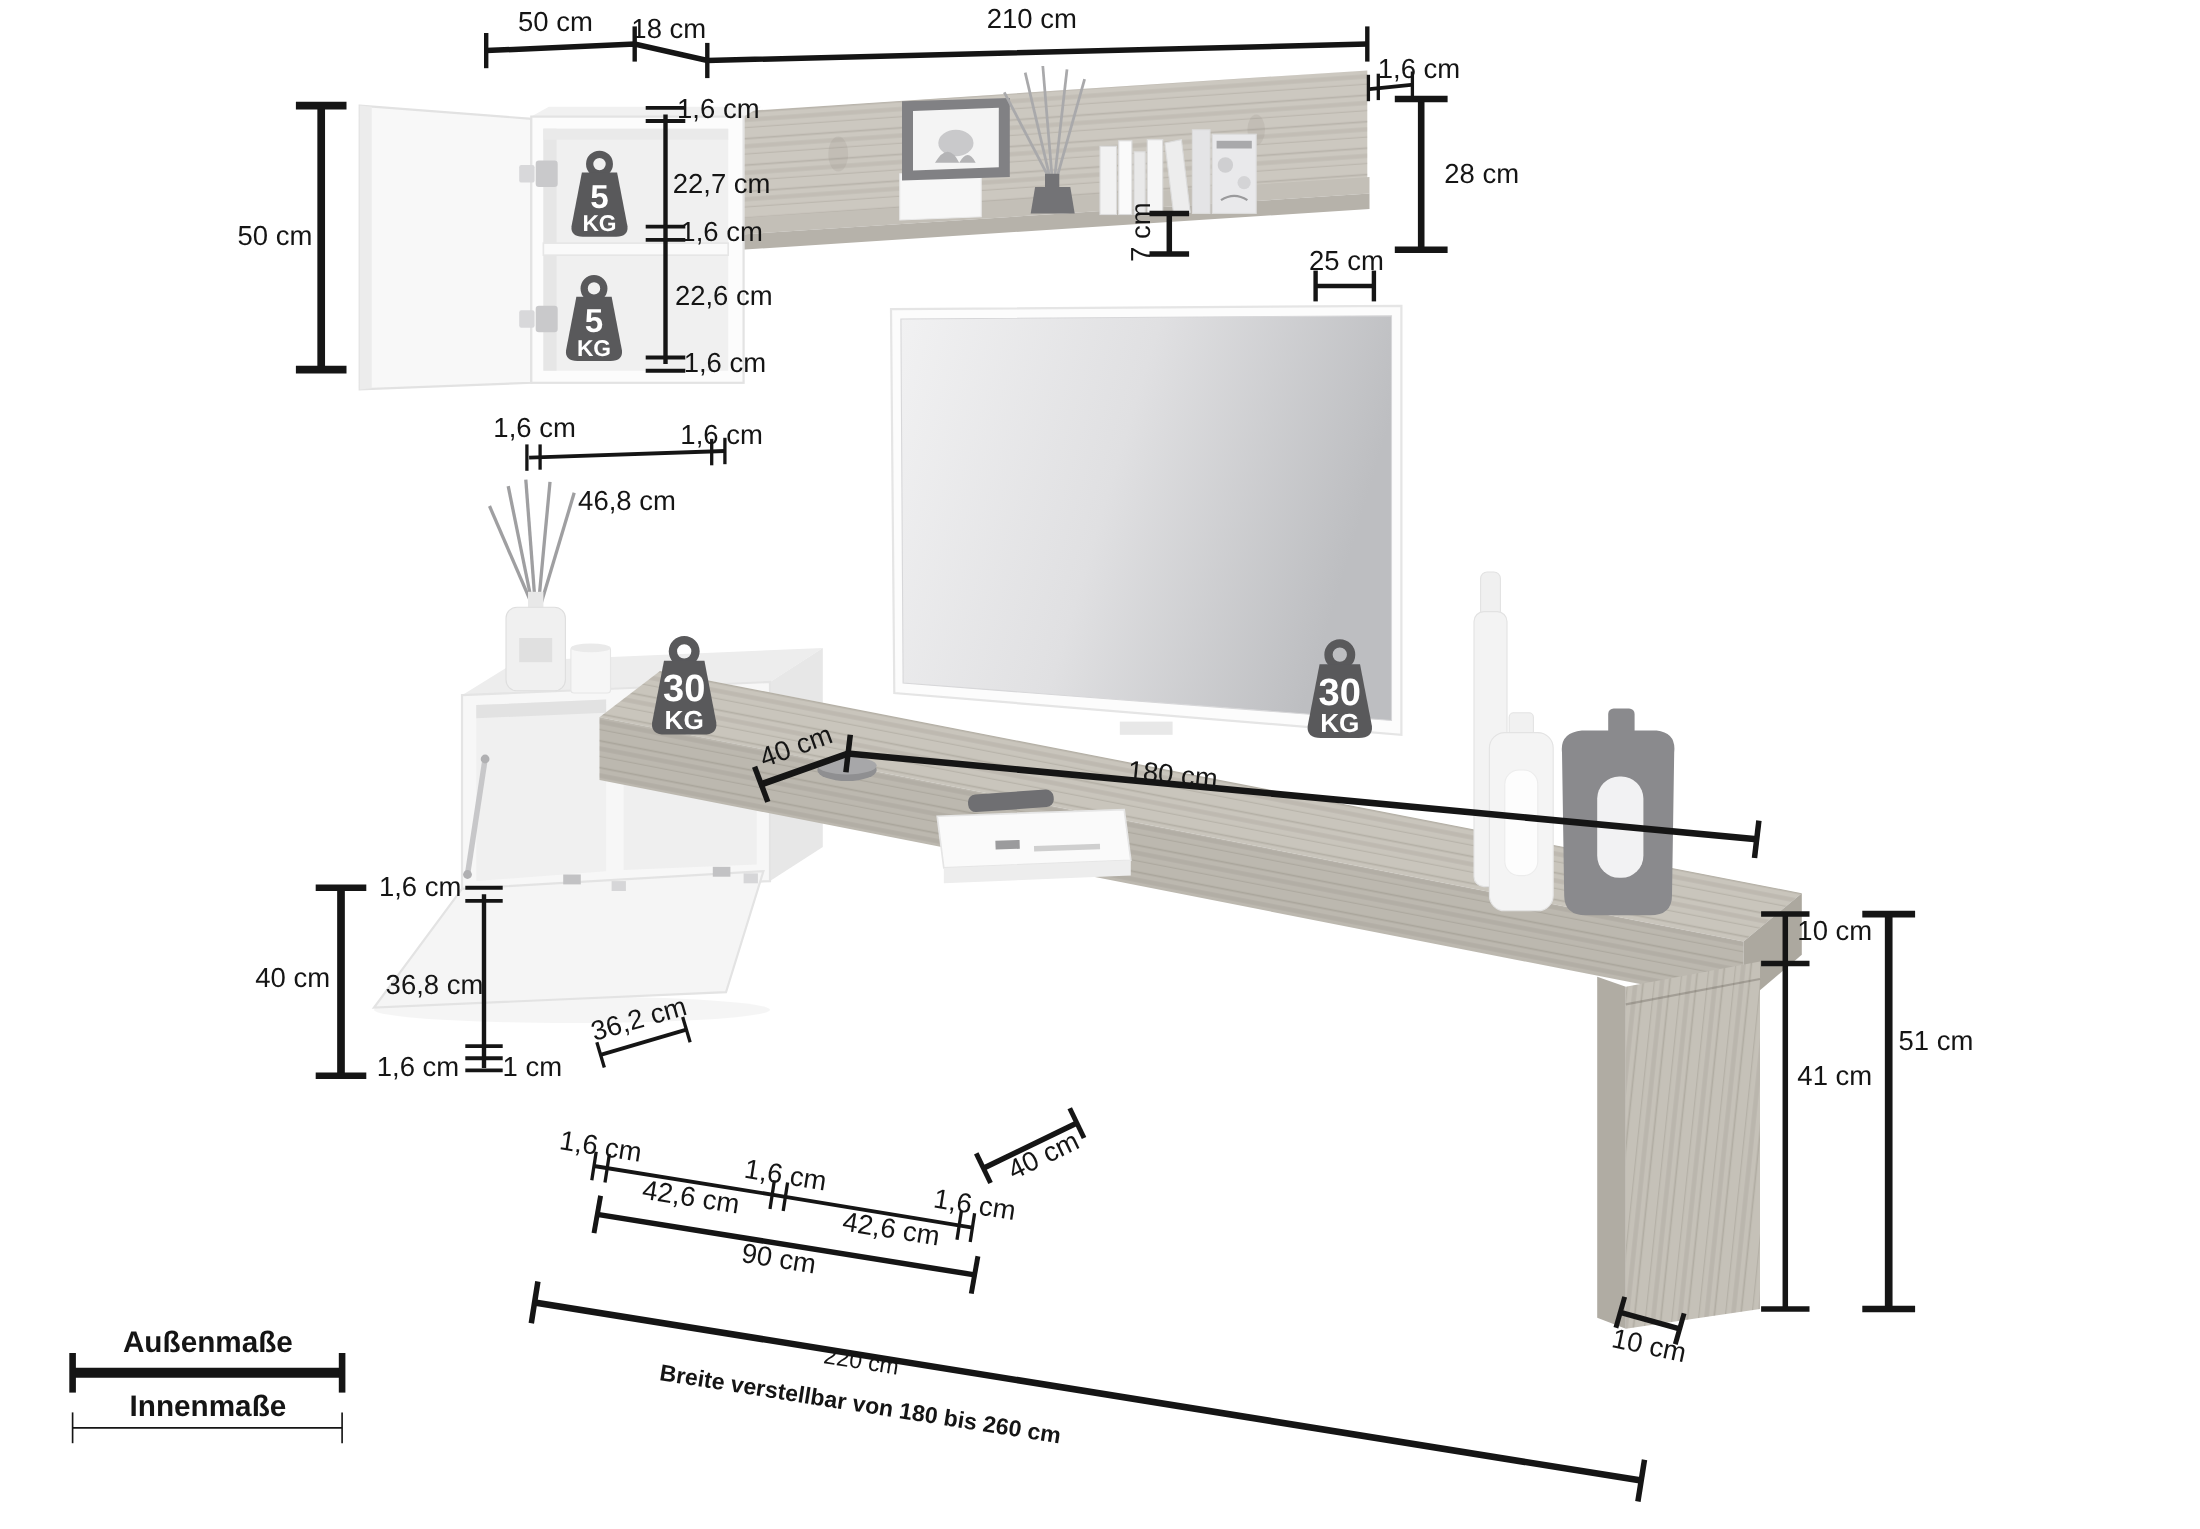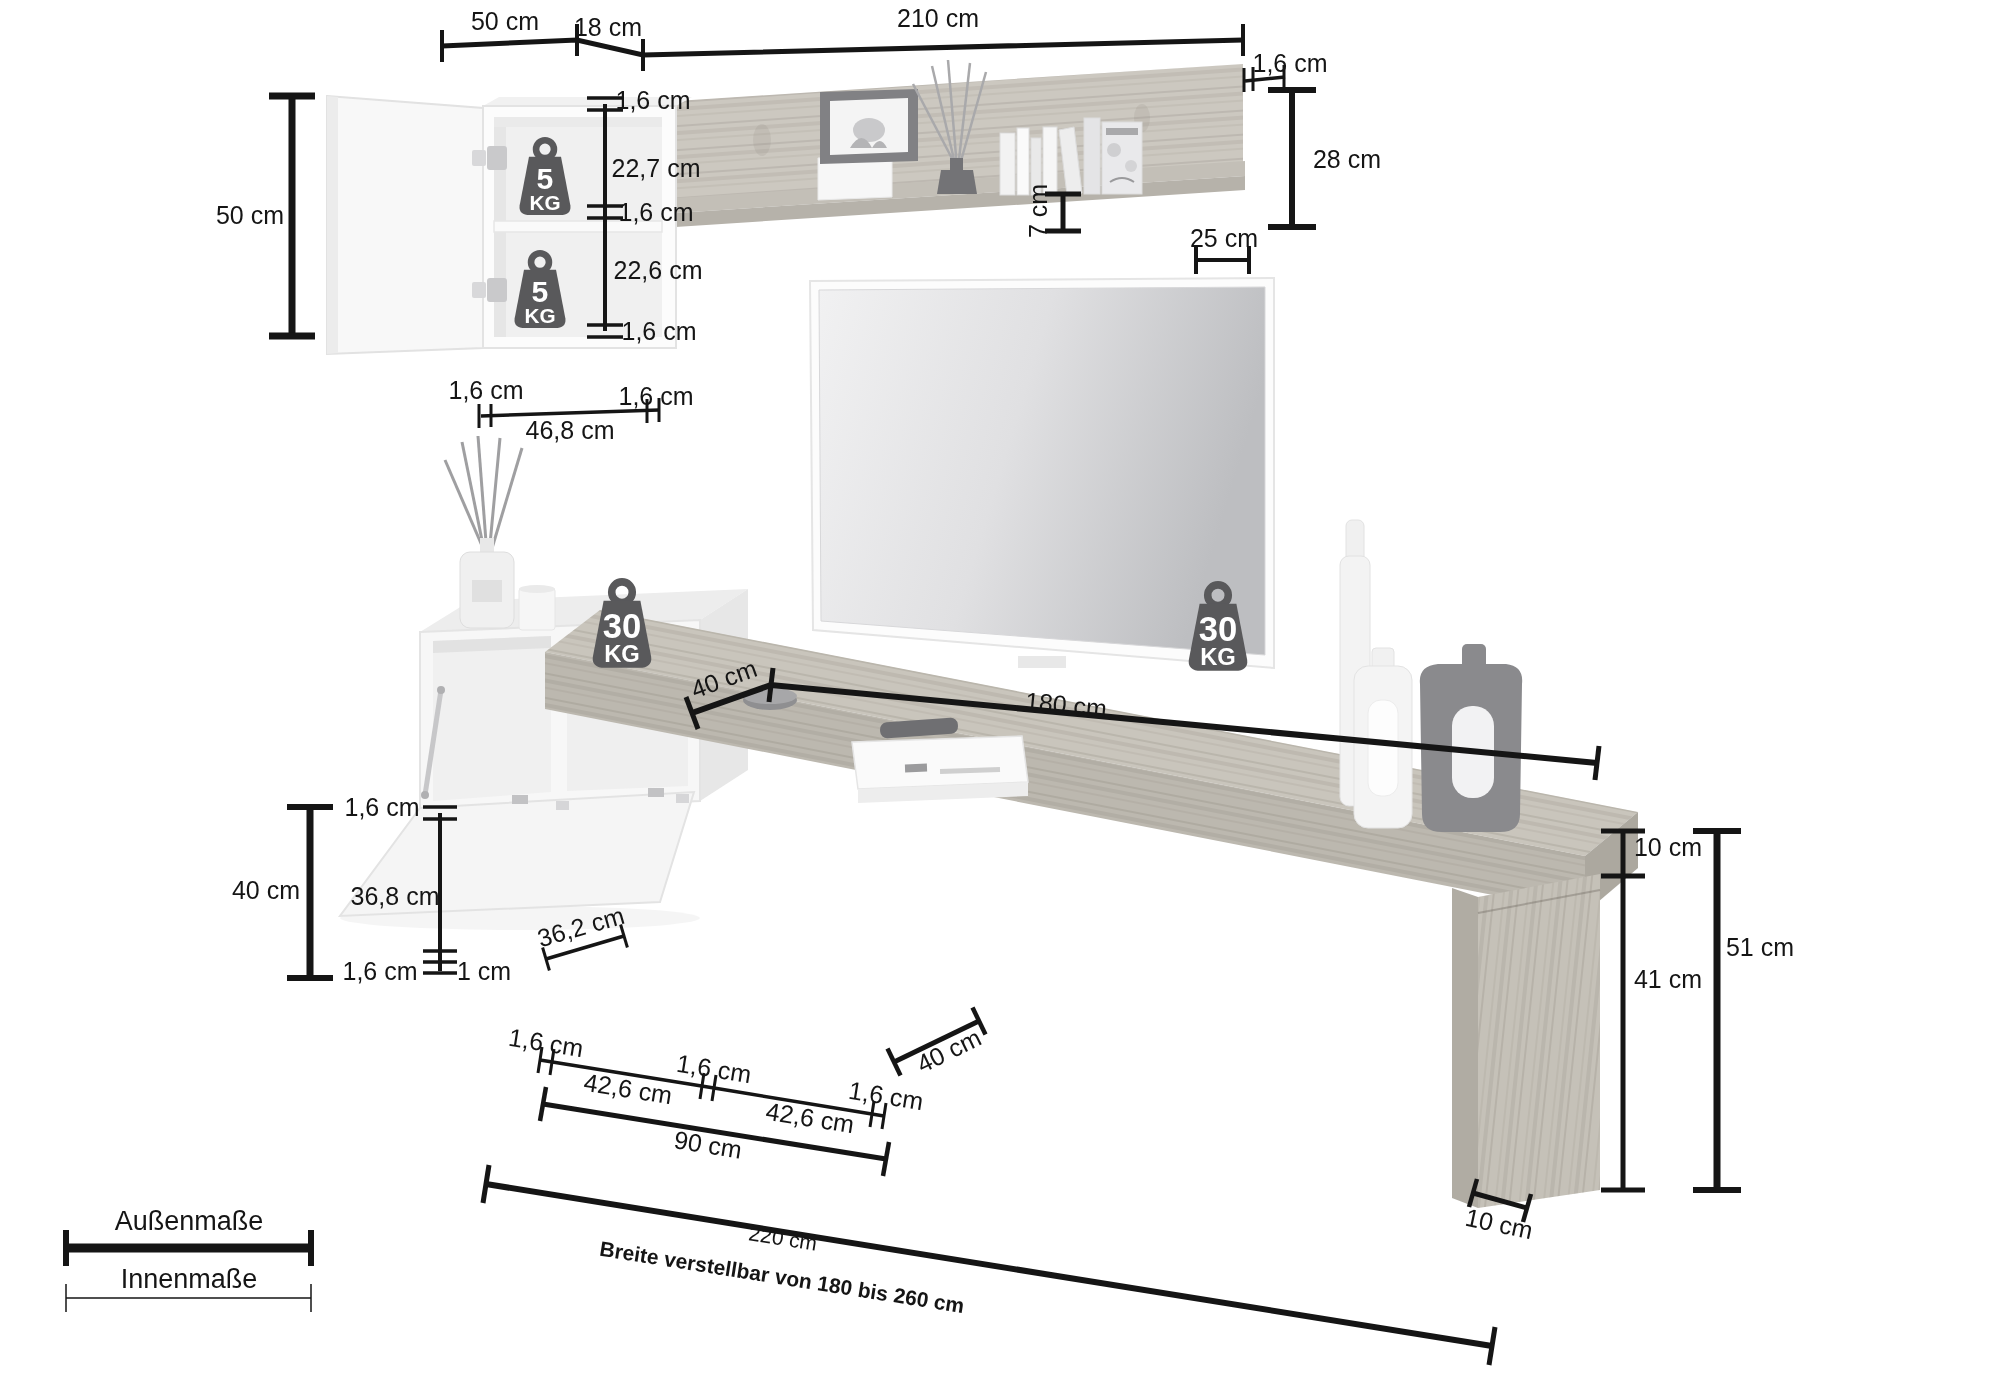--- a/index.html
+++ b/index.html
@@ -4,21 +4,21 @@
 <style>
   html,body{margin:0;padding:0;background:#fff}
   .canvas{position:relative;width:2000px;height:1390px;background:#ffffff;overflow:hidden;
           font-family:"Liberation Sans",sans-serif;color:var(--dimension-ink,#151515)}
   svg.layer{position:absolute;left:0;top:0;width:2000px;height:1390px}
   .dl{stroke:var(--dimension-ink,#151515)}
   .dim{position:absolute;white-space:nowrap;font-size:25px;line-height:1;
        transform:translate(-50%,-50%) rotate(var(--rot,0deg))}
   .sm{font-size:21px}
   .bold{font-weight:bold}
-  .legend-label{position:absolute;transform:translate(-50%,-50%);font-size:27px;font-weight:normal;white-space:nowrap}
+  .legend-label{position:absolute;transform:translate(-50%,-50%);font-size:27px;font-weight:bold;white-space:nowrap}
   .footer-note{position:absolute;transform:translate(-50%,-50%);font-size:30px;font-weight:bold;
                letter-spacing:2px;white-space:nowrap}
   .badge{position:absolute}
   .badge text{fill:#ffffff;font-family:"Liberation Sans",sans-serif;font-weight:bold;text-anchor:middle}
   .badge .bv{font-size:32px}
   .badge .bu{font-size:22px}
   .bfill{fill:var(--badge-grey,#59595b)}
   .bring{fill:none;stroke:var(--badge-grey,#59595b)}
 </style>
 </head>
@@ -337,21 +337,21 @@
   <span class="dim" style="left:1224px;top:238px">25 cm</span>
   <span class="dim" style="left:1038px;top:211px;--rot:-90deg">7 cm</span>
   <span class="dim" style="left:250px;top:215px">50 cm</span>
   <span class="dim" style="left:653px;top:100px">1,6 cm</span>
   <span class="dim" style="left:656px;top:168px">22,7 cm</span>
   <span class="dim" style="left:656px;top:212px">1,6 cm</span>
   <span class="dim" style="left:658px;top:270px">22,6 cm</span>
   <span class="dim" style="left:659px;top:331px">1,6 cm</span>
   <span class="dim" style="left:486px;top:390px">1,6 cm</span>
   <span class="dim" style="left:656px;top:396px">1,6 cm</span>
-  <span class="dim" style="left:570px;top:430px">46,8 cm</span>
+  <span class="dim" style="left:570px;top:456px">46,8 cm</span>
   <span class="dim" style="left:724px;top:679px;--rot:-20deg">40 cm</span>
   <span class="dim" style="left:1066px;top:705px;--rot:5.5deg">180 cm</span>
   <span class="dim" style="left:266px;top:890px">40 cm</span>
   <span class="dim" style="left:382px;top:807px">1,6 cm</span>
   <span class="dim" style="left:395px;top:896px">36,8 cm</span>
   <span class="dim" style="left:380px;top:971px">1,6 cm</span>
   <span class="dim" style="left:484px;top:971px">1 cm</span>
   <span class="dim" style="left:581px;top:927px;--rot:-16deg">36,2 cm</span>
   <span class="dim" style="left:546px;top:1043px;--rot:9deg">1,6 cm</span>
   <span class="dim" style="left:628px;top:1089px;--rot:9deg">42,6 cm</span>

